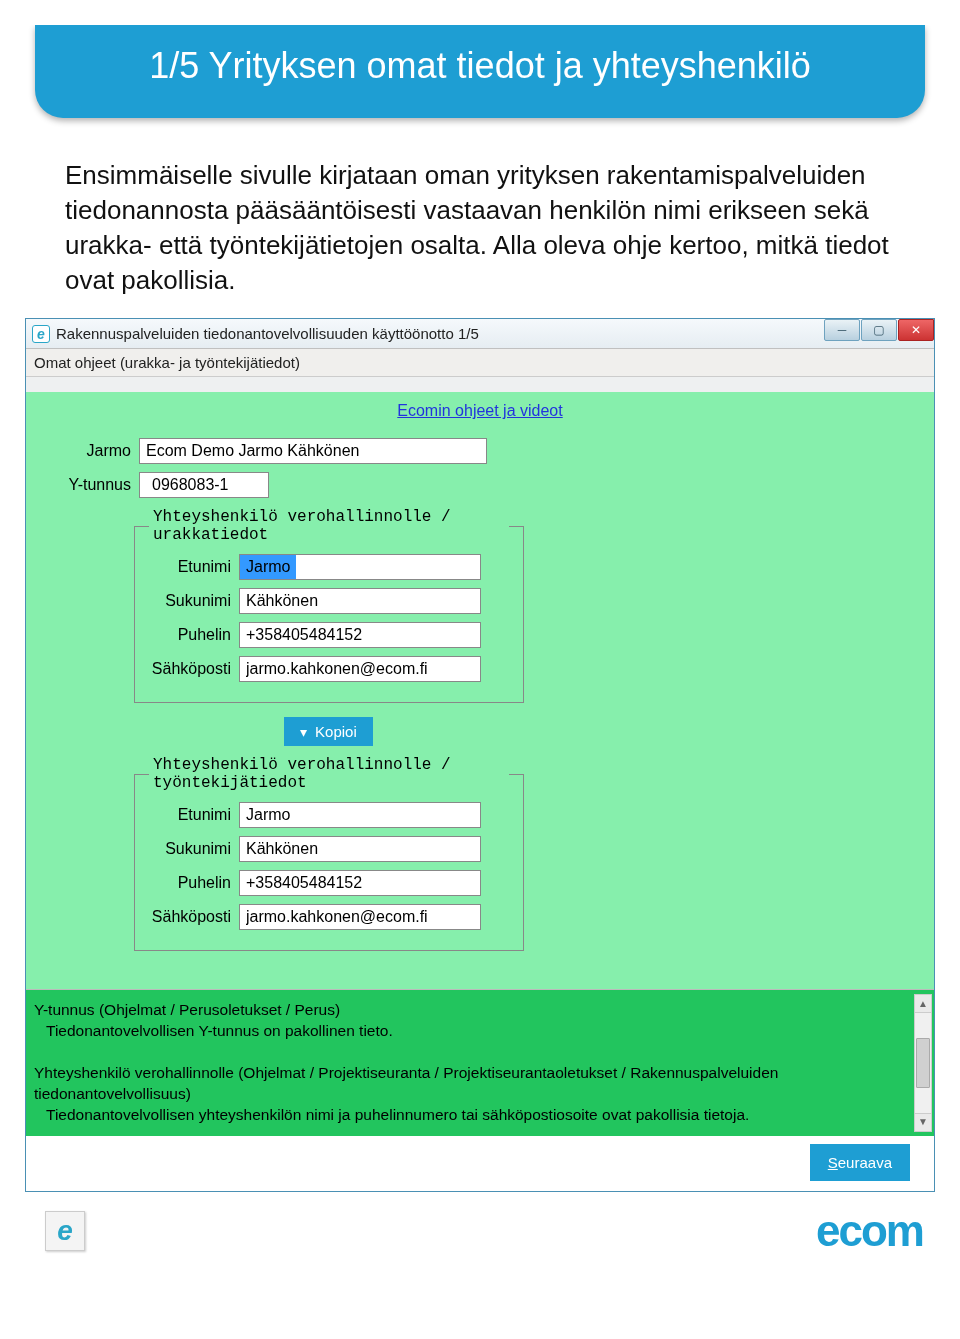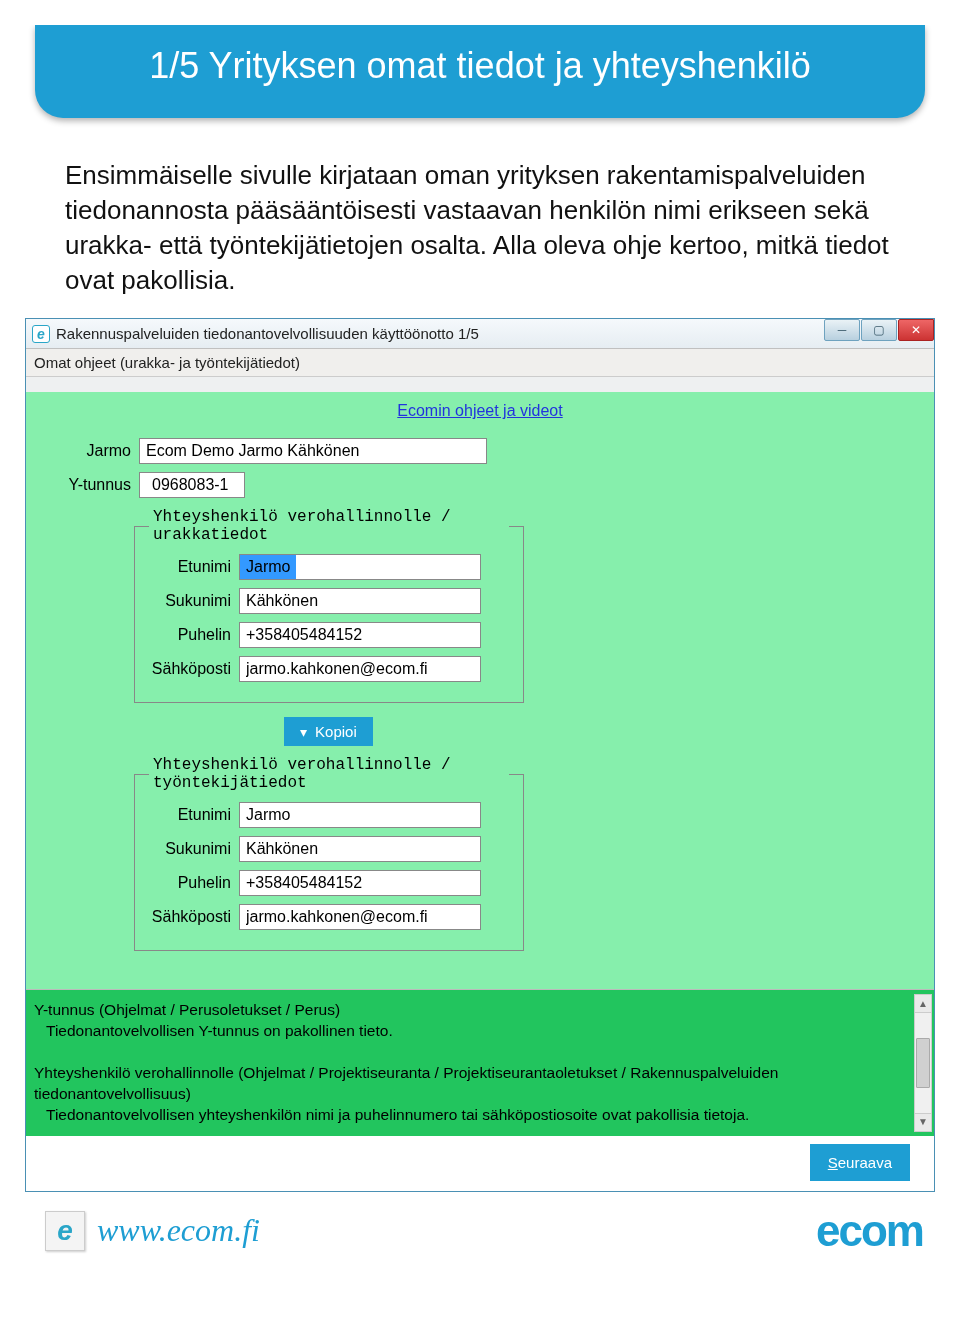--- a/index.html
+++ b/index.html
@@ -123,21 +123,21 @@
   .txt {
     height: 26px;
     border: 1px solid #888;
     background: #fff;
     padding: 2px 6px;
     font-size: 16px;
     font-family: inherit;
     color: #000;
   }
   .txt.w1 { width: 348px; }
-  .txt.w2 { width: 106px; padding-left: 12px; }
+  .txt.w2 { width: 130px; padding-left: 12px; }
   .txt.w3 { width: 242px; }
   fieldset {
     border: 1px solid #888;
     margin: 10px 8px 14px 100px;
     padding: 10px 14px 12px 14px;
     width: 390px;
   }
   fieldset legend {
     font-size: 16px;
     color: #000;
@@ -342,16 +342,15 @@
   </div>
 
   <div class="bottom-bar">
     <button class="next-btn"><u>S</u><span>euraava</span></button>
   </div>
 </div>
 
 <div class="footer">
   <div class="footer-left">
     <div class="footer-e">e</div>
-    <div class="footer-url">www.ecom.fi</div>
   </div>
   <div class="footer-logo">ecom</div>
 </div>
 
 </body></html>

